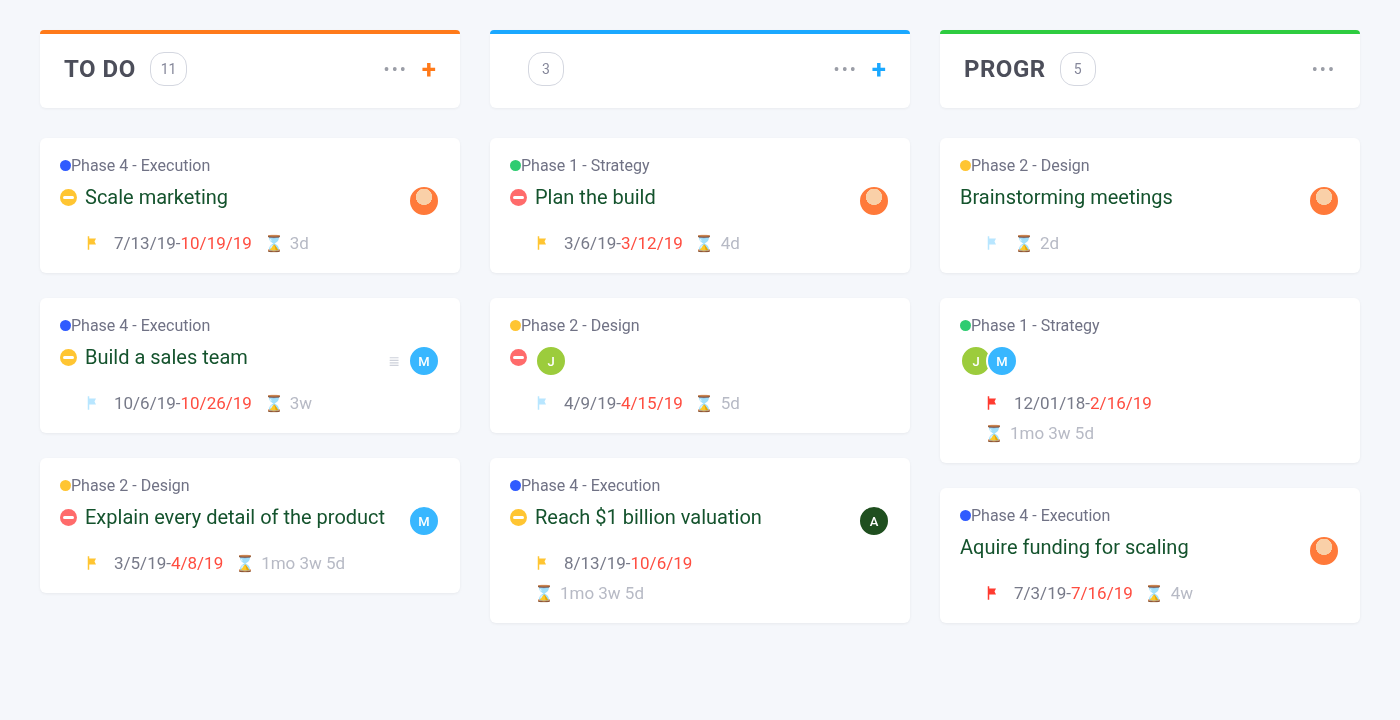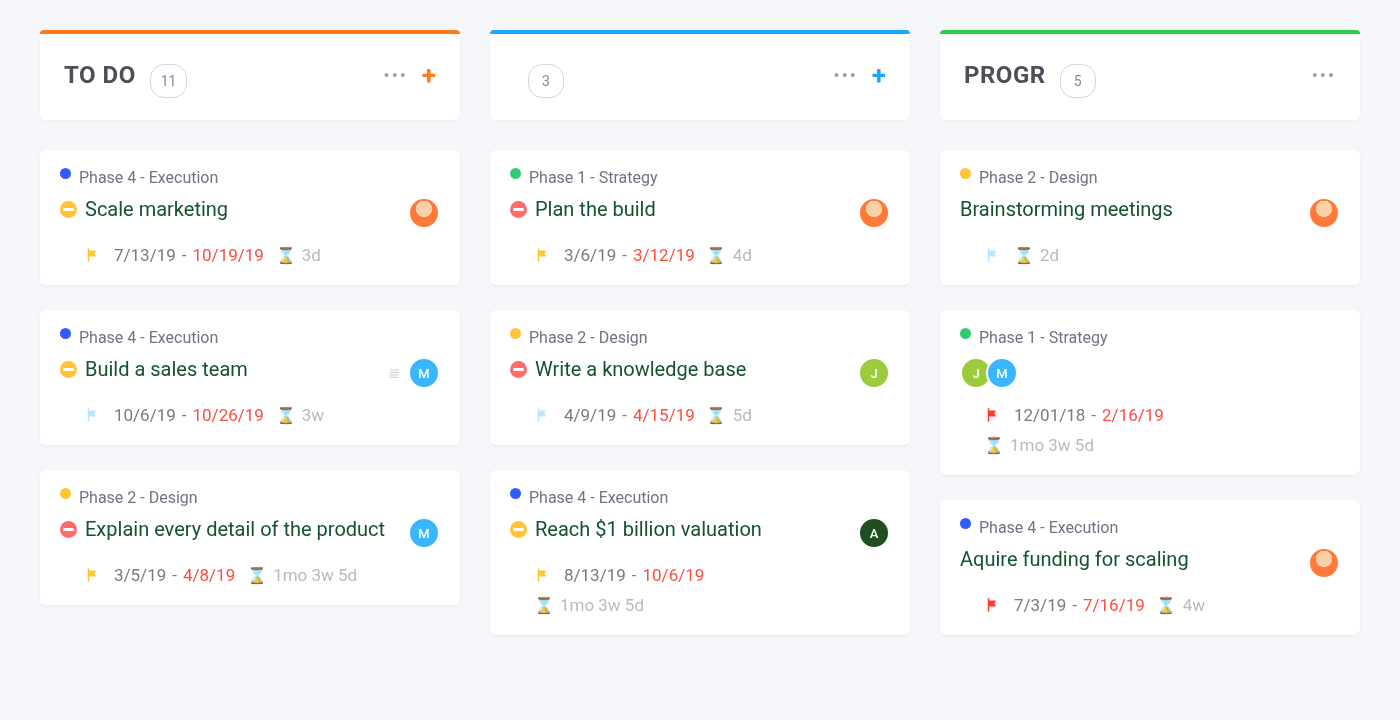--- a/index.html
+++ b/index.html
@@ -31,35 +31,35 @@
   .col-title {
     font-size: 24px; font-weight: 700; letter-spacing: .5px;
     color: #4c4e5a; white-space: nowrap; overflow: hidden; text-overflow: ellipsis;
     max-width: 200px;
   }
   .badge {
     margin-left: 14px;
     min-width: 36px; height: 28px; padding: 16px 10px;
     border: 1px solid #d4d7e0; border-radius: 14px;
     display: inline-flex; align-items: center; justify-content: center;
-    color: #85879a; font-size: 14px; margin-top: 12px;
+    color: #85879a; font-size: 14px;
   }
   .col-actions { margin-left: auto; display: flex; align-items: center; gap: 14px; }
   .dots { color: #9b9ea7; font-size: 18px; letter-spacing: 2px; cursor: pointer; }
   .plus { font-size: 26px; font-weight: 700; color: var(--stripe); cursor: pointer; }
 
   .card {
     background: #fff;
     border-radius: 6px;
     box-shadow: 0 1px 3px rgba(0,0,0,.06);
     padding: 18px 20px 20px;
     margin-bottom: 25px;
     position: relative;
   }
-  .phase-row { display: flex; align-items: flex-start; gap: 8px; margin-bottom: 10px; }
+  .phase-row { display: flex; align-items: center; margin-bottom: 10px; }
   .phase-dot { width: 11px; height: 11px; border-radius: 50%; flex: none; }
   .phase-label { color: #707285; font-size: 16px; }
   .title-row { display: flex; align-items: flex-start; gap: 8px; margin-bottom: 16px; }
   .status-circle {
     width: 17px; height: 17px; border-radius: 50%; flex: none; margin-top: 4px;
     position: relative;
   }
   .status-circle::after {
     content: ""; position: absolute; left: 3px; right: 3px; top: 7px; height: 3px;
     background: #fff; border-radius: 2px;
@@ -73,21 +73,21 @@
     color: #fff; font-size: 13px; font-weight: 500;
     margin-left: -6px;
     border: 2px solid #fff;
   }
   .avatar:first-child { margin-left: 0; }
   .meta-row {
     display: flex; align-items: center; gap: 12px; flex-wrap: wrap;
     padding-left: 24px;
     color: #777a89; font-size: 17px;
   }
-  .dates { display:flex; align-items:center; gap:6px; }
+  .dates { display:flex; align-items:center; }
   .date-sep { color:#777a89; }
   .date-end.overdue { color: #ff4d40; }
   .hourglass { color:#b7bac5; display:inline-flex; align-items:center; gap:6px; }
   .hg-icon { font-size:16px; }
   svg.flag-svg path { stroke: none; }
 </style>
 </head>
 <body>
 
 <div class="board" id="board">
@@ -221,21 +221,20 @@
           </span>
         </div>
     </div>
       <div class="card">
       <div class="phase-row">
         <span class="phase-dot" style="background:#ffc532"></span>
         <span class="phase-label">Phase 2 - Design</span>
       </div>
       <div class="title-row">
         <span class="status-circle" style="background:#ff6b6b"></span>
-        <span class="card-title">Write a knowledge base</span>
 
         <span class="avatars">
             <span class="avatar" style="background:#9ccc3c">J</span>
           </span>
       </div>
       <div class="meta-row">
           <svg class="flag-svg" viewBox="0 0 24 24" width="18" height="18">
             <path fill="#b8e6ff" d="M5 3v18h2v-7h9l-2-4 2-4H7V3z"></path>
           </svg>
           <span class="dates">

